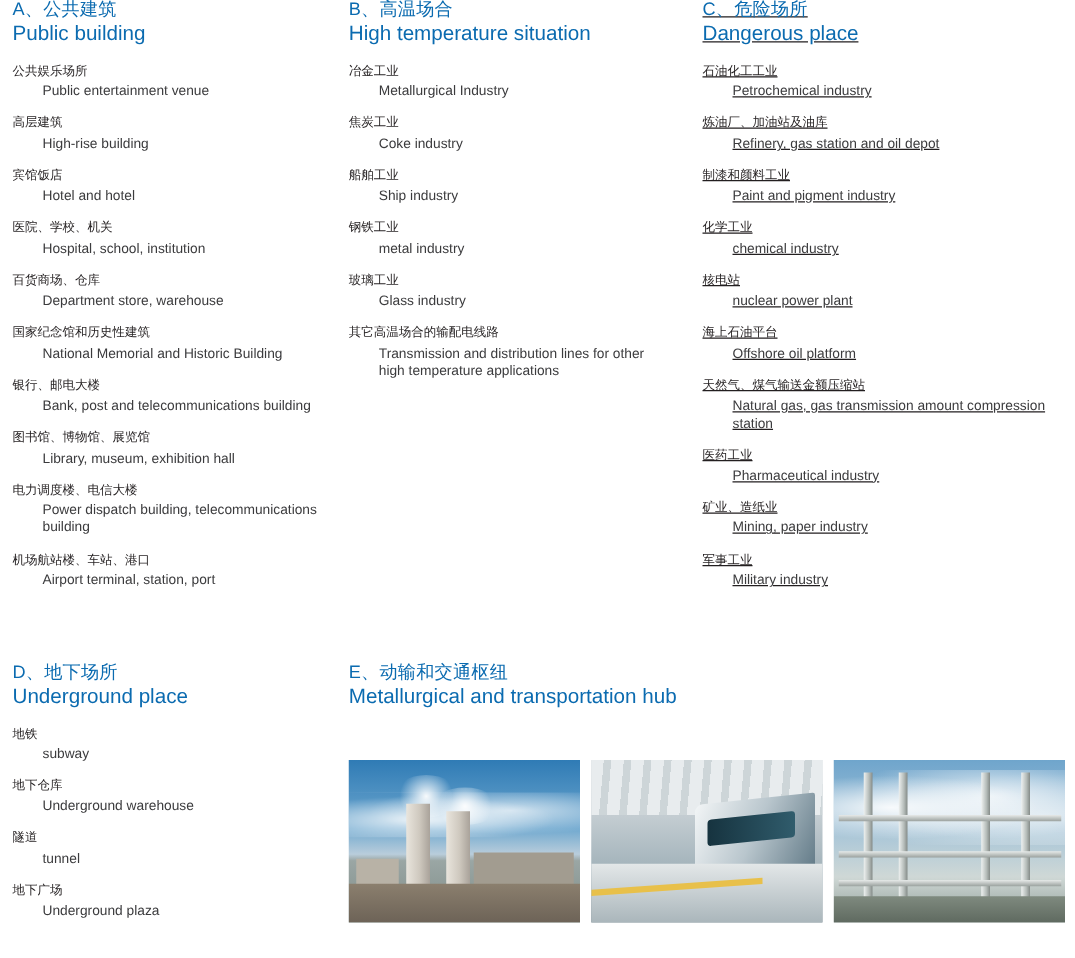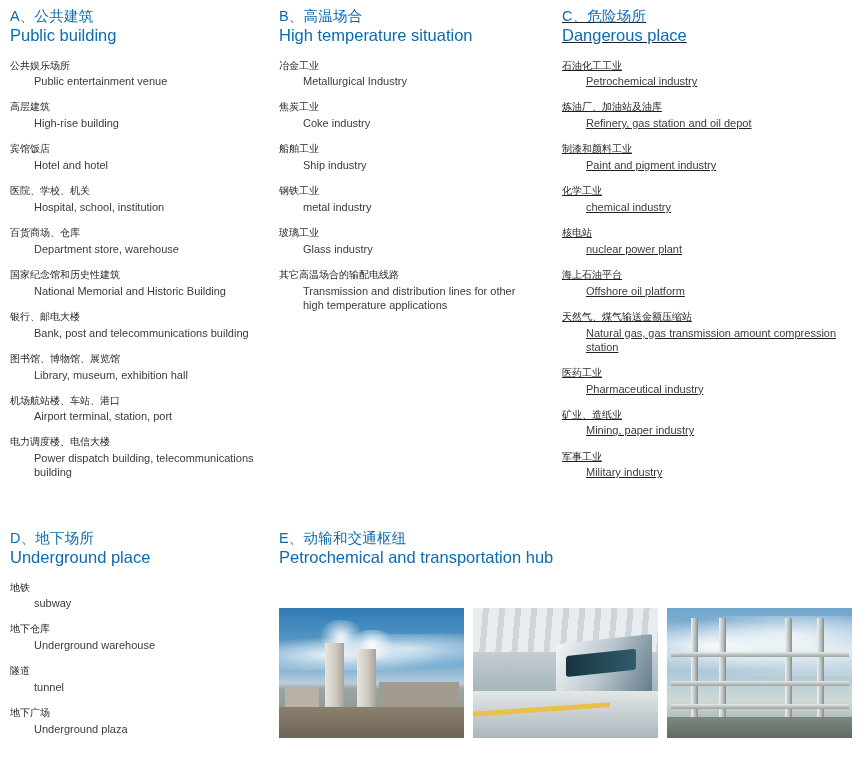--- a/index.html
+++ b/index.html
@@ -20,21 +20,21 @@
     padding: 0;
   }
   
   .top-grid {
     position: absolute;
     left: 0; top: 0;
     width: 860px;
   }
   .col {
     position: absolute;
-    top: 8px;
+    top: 0;
   }
   .col-a { left: 10px;  width: 250px; }
   .col-b { left: 279px; width: 255px; }
   .col-c { left: 562px; width: 290px; text-decoration: underline; }
 
   .sec-head {
     margin: 0 0 14px 0;
     line-height: 1.18;
   }
   .sec-head .cn {
@@ -232,26 +232,26 @@
         </li>
         <li>
           <span class="cn">银行、邮电大楼</span>
           <span class="en">Bank, post and telecommunications building</span>
         </li>
         <li>
           <span class="cn">图书馆、博物馆、展览馆</span>
           <span class="en">Library, museum, exhibition hall</span>
         </li>
         <li>
+          <span class="cn">电力调度楼、电信大楼</span>
+          <span class="en">Power dispatch building, telecommunications building</span>
+        </li>
+        <li>
           <span class="cn">机场航站楼、车站、港口</span>
           <span class="en">Airport terminal, station, port</span>
-        </li>
-        <li>
-          <span class="cn">电力调度楼、电信大楼</span>
-          <span class="en">Power dispatch building, telecommunications building</span>
         </li>
       </ul>
     </div>
 
     <div class="col col-b">
       <div class="sec-head">
         <span class="cn">B、高温场合</span>
         <span class="en">High temperature situation</span>
       </div>
       <ul class="items">
@@ -355,21 +355,21 @@
         <li>
           <span class="cn">地下广场</span>
           <span class="en">Underground plaza</span>
         </li>
       </ul>
     </div>
 
     <div class="col-e">
       <div class="sec-head">
         <span class="cn">E、动输和交通枢纽</span>
-        <span class="en">Petrochemical and transportation hub</span>
+        <span class="en">Metallurgical and transportation hub</span>
       </div>
     </div>
 
     <div class="photo-row">
 
       <div class="photo ph1">
         <div class="sky-cloud"></div>
         <div class="plume p1"></div>
         <div class="plume p2"></div>
         <div class="stack s1"></div>

